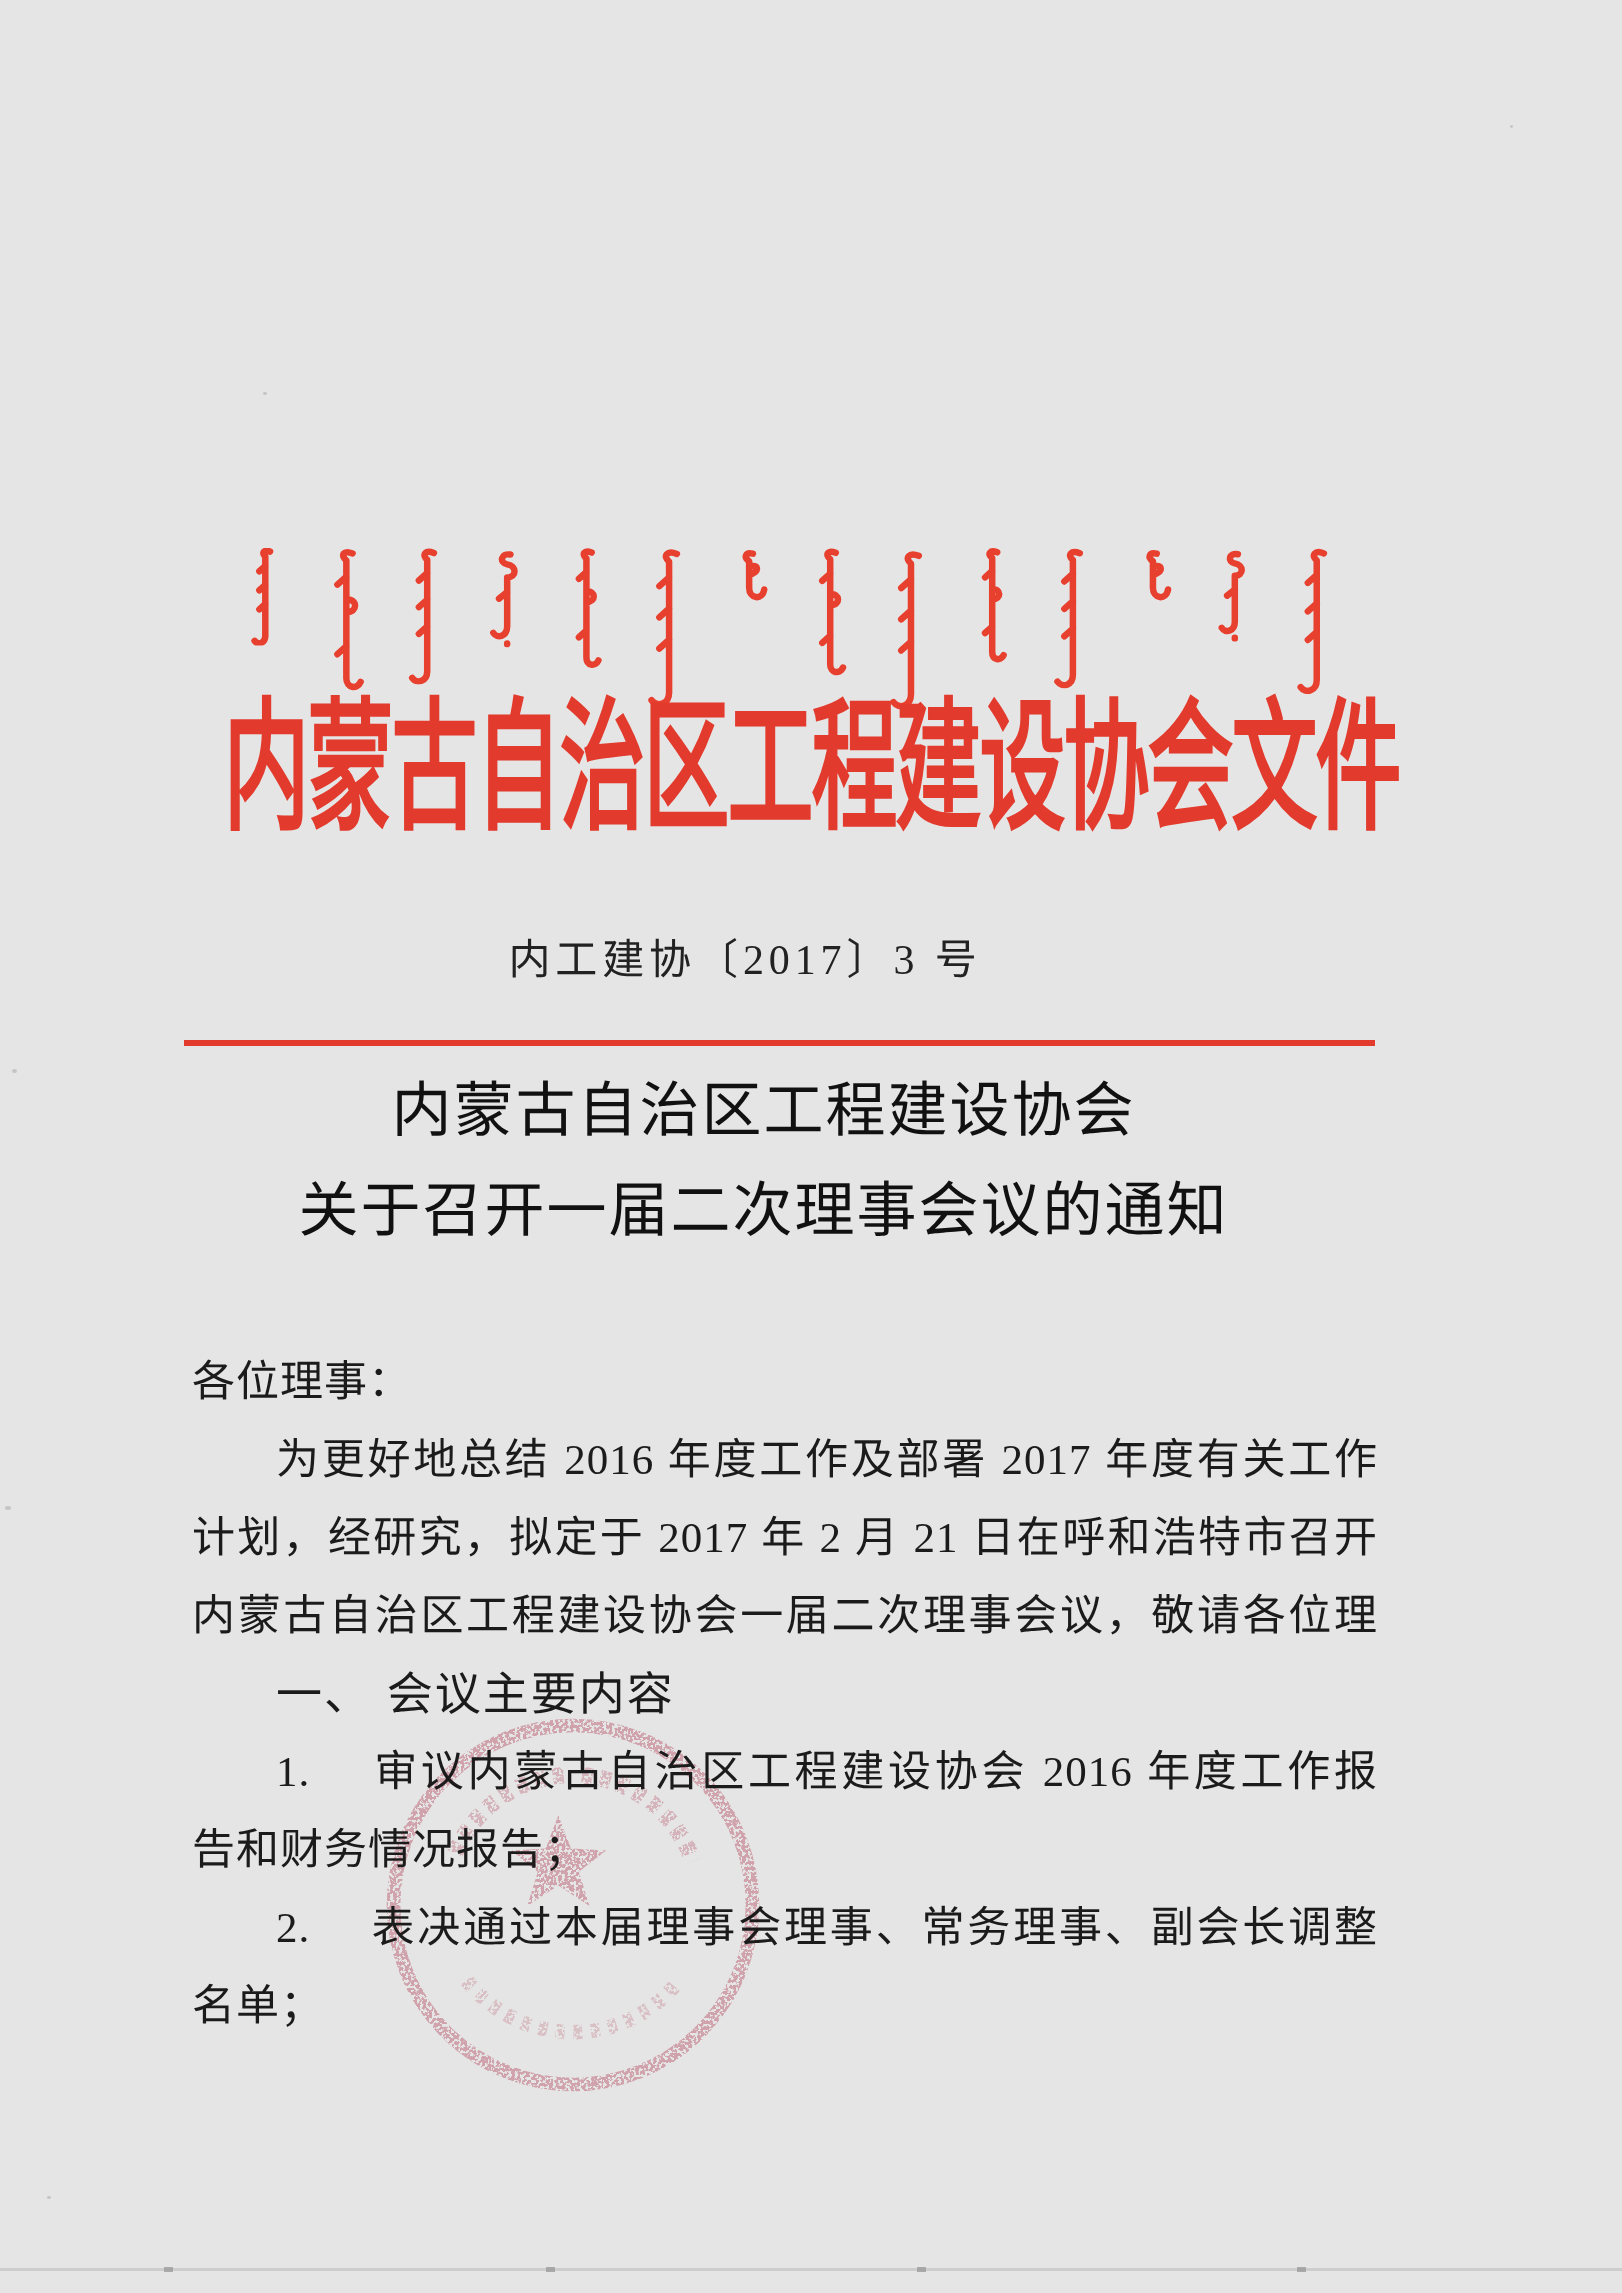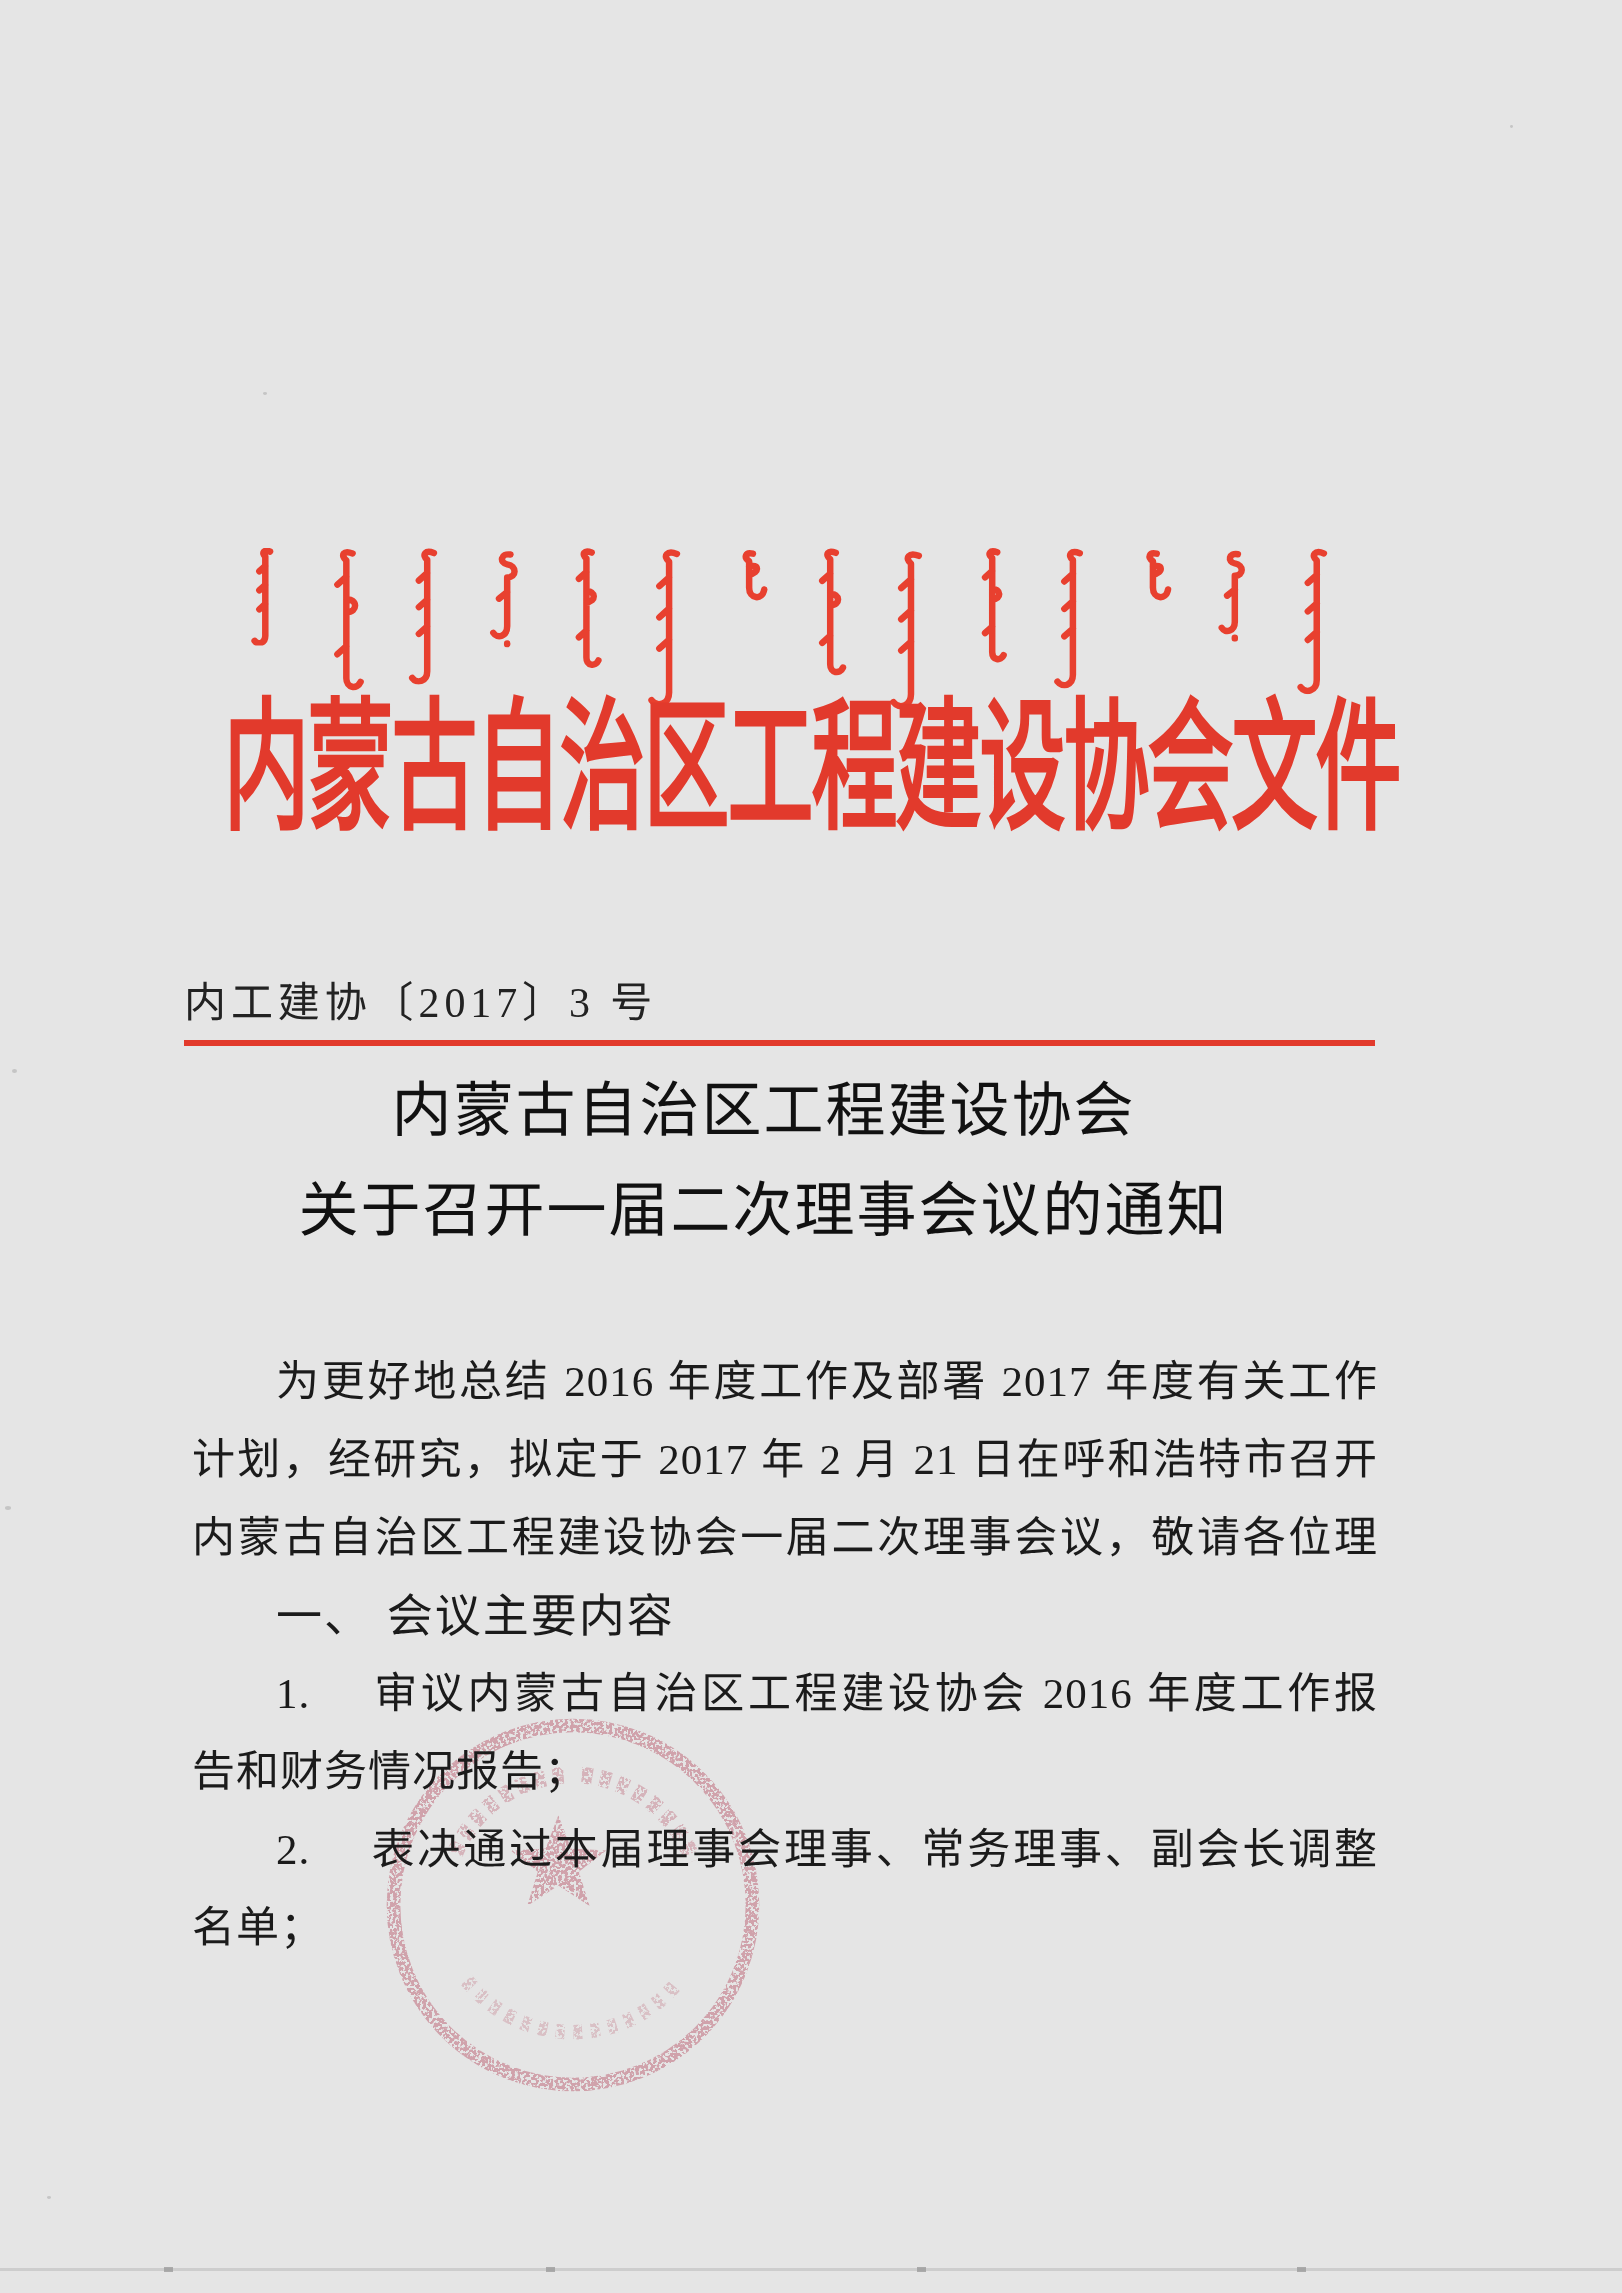--- a/index.html
+++ b/index.html
@@ -13,21 +13,21 @@
   .mgl{position:absolute; left:0; top:542px; width:1623px; height:174px;}
   .mgl path{stroke:#e8402f; fill:none; stroke-width:6.5; stroke-linecap:round;
             stroke-linejoin:round; vector-effect:non-scaling-stroke;}
   .org-title{
     position:absolute; left:0; top:696px; width:100%; text-align:center;
     font-size:86px; font-weight:700; color:#e23a2c;
     letter-spacing:-2px; line-height:88px; white-space:nowrap;
     transform:scaleY(1.66); transform-origin:50% 0;
   }
   .doc-number{
-    position:absolute; left:184px; top:979px; width:1122px; text-align:left;
+    position:absolute; left:184px; top:936px; width:1122px; text-align:center;
     font-size:42px; line-height:49px; letter-spacing:4.9px; color:#222;
   }
   .red-rule{position:absolute; left:184px; top:1040px; width:1191px; height:5.9px;
     background:#e23a2c;}
   
   .doc-title{position:absolute; left:184px; width:1159px; text-align:center;
     font-size:60px; font-weight:400; letter-spacing:2px; line-height:68px; color:#111;}
   .t1{top:1077px;} .t2{top:1167px;margin-top:10px;}
   
   .body{position:absolute; left:192px; top:1343px; width:1186px;}
@@ -106,20 +106,21 @@
       <path d="M84 152 A132 132 0 0 1 196 72" fill="none" stroke="#c9536b" stroke-width="17" stroke-dasharray="11 8" opacity="0.75"></path>
       <path d="M214 72 A132 132 0 0 1 328 160" fill="none" stroke="#c9536b" stroke-width="17" stroke-dasharray="11 8" opacity="0.75"></path>
       <path d="M96 282 A138 138 0 0 0 314 282" fill="none" stroke="#c9536b" stroke-width="15" stroke-dasharray="9 9" opacity="0.55"></path>
     </g>
   </svg>
 
   <div class="doc-title t1">内蒙古自治区工程建设协会</div>
   <div class="doc-title t2">关于召开一届二次理事会议的通知</div>
 
   <div class="body">
+    <div class="ln">各位理事：</div>
     <div class="ln ind fl">为更好地总结 2016 年度工作及部署 2017 年度有关工作</div>
     <div class="ln fl">计划，经研究，拟定于 2017 年 2 月 21 日在呼和浩特市召开</div>
     <div class="ln fl">内蒙古自治区工程建设协会一届二次理事会议，敬请各位理</div>
     <div class="ln ind hd">一、 会议主要内容</div>
     <div class="ln ind fl">1.　 审议内蒙古自治区工程建设协会 2016 年度工作报</div>
     <div class="ln">告和财务情况报告；</div>
     <div class="ln ind fl">2.　 表决通过本届理事会理事、常务理事、副会长调整</div>
     <div class="ln">名单；</div>
   </div>
 

